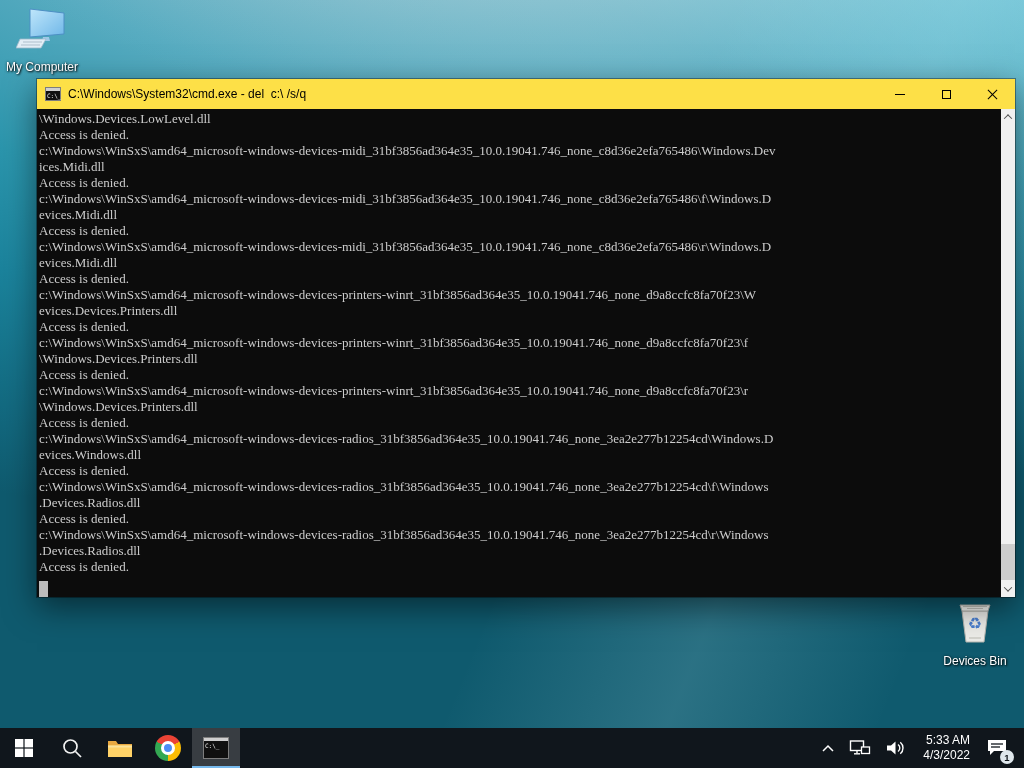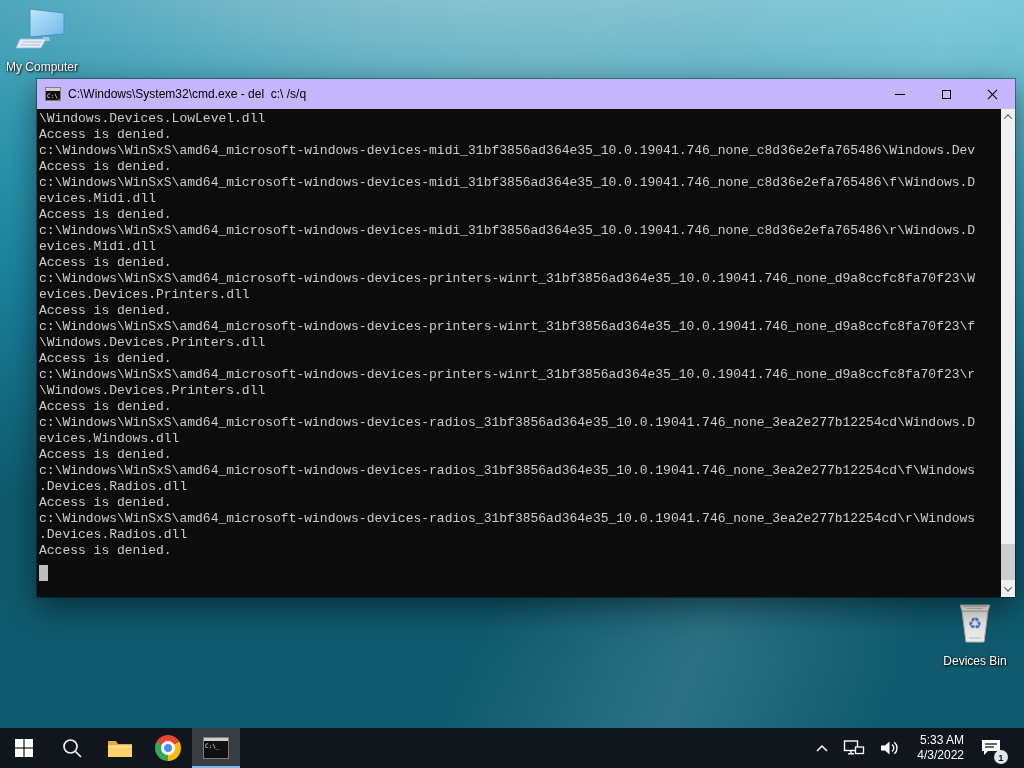--- a/index.html
+++ b/index.html
@@ -31,21 +31,21 @@
   #icon-recycle  { left:933px; top:598px; }
 
   
   .cmd-window {
     position:absolute; left:37px; top:79px; width:978px; height:518px;
     box-shadow:0 10px 30px rgba(0,0,0,0.5), 0 0 0 1px rgba(0,0,0,0.35);
     background:#0c0c0c;
   }
   .titlebar {
     position:absolute; left:0; top:0; right:0; height:30px;
-    background:#c4b5fd; display:flex; align-items:center;
+    background:#fde047; display:flex; align-items:center;
   }
   .titlebar .app-icon { margin-left:8px; width:16px; height:14px; position:relative; flex:0 0 auto; }
   .titlebar .title {
     margin-left:7px; font-size:12px; color:#000; white-space:pre;
     overflow:hidden; flex:1 1 auto;
   }
   .win-controls { display:flex; height:30px; flex:0 0 auto; }
   .win-btn { width:46px; height:30px; display:flex; align-items:center; justify-content:center; }
   .glyph-min { width:10px; height:1px; background:#000; }
   .glyph-max { width:9px; height:9px; border:1px solid #000; }
@@ -57,21 +57,21 @@
   .glyph-close::after  { transform:rotate(-45deg); }
 
   .console {
     position:absolute; left:0; top:30px; right:0; bottom:0;
     background:#0c0c0c; overflow:hidden;
   }
   .console-text {
     position:absolute; left:2px; top:2px; right:14px; bottom:0; overflow:hidden;
   }
   .console-text div {
-    font-family:Liberation Mono, monospace; font-size:13px; line-height:16px;
+    font-family:Liberation Serif, serif; font-size:13px; line-height:16px;
     color:#cccccc; white-space:pre; overflow:hidden; height:16px;
   }
   .cursor-block { width:9px; height:8px; margin-top:6px; background:#bcbcbc; }
 
   
   .scrollbar {
     position:absolute; top:0; right:0; bottom:0; width:14px; background:#f0f0f0;
   }
   .sb-arrow { position:absolute; left:0; width:14px; height:16px; display:flex; align-items:center; justify-content:center; }
   .sb-up { top:0; } .sb-down { bottom:0; }
@@ -98,21 +98,21 @@
     background:rgba(255,255,255,0.17);
     box-shadow:inset 0 -2px 0 #76b9ed;
   }
   .tb-cmd-glyph { position:relative; width:26px; height:22px; }
 
   .chrome-ball { position:relative; width:26px; height:26px; border-radius:50%;
     background:conic-gradient(from -60deg, #ea4335 0deg 120deg, #fbbc05 120deg 240deg, #34a853 240deg 360deg); }
   .chrome-ball::after { content:""; position:absolute; left:50%; top:50%; width:8px; height:8px;
     transform:translate(-50%,-50%); background:#4e8df5; border:3.5px solid #fff; border-radius:50%; }
 
-  .tray { margin-left:auto; display:flex; align-items:center; padding-right:10px; }
+  .tray { margin-left:auto; display:flex; align-items:center; padding-right:4px; }
   .tray-btn { height:40px; display:flex; align-items:center; justify-content:center; padding:0 7px; position:relative; }
   .clock { text-align:right; color:#fff; font-size:12px; line-height:15px; padding:0 9px; }
   .badge {
     position:absolute; right:1px; bottom:4px; width:14px; height:14px; border-radius:50%;
     background:#dfe7ec; color:#10161c; font-size:9.5px; font-weight:bold;
     display:flex; align-items:center; justify-content:center;
   }
   .show-desktop { width:5px; border-left:1px solid rgba(255,255,255,0.25); }
 </style>
 </head>
@@ -171,20 +171,21 @@
             <span class="glyph-close"></span>
           </span>
       </span>
     </div>
 
     <div class="console">
       <div class="console-text">
       <div class="console-line">\Windows.Devices.LowLevel.dll</div>
           <div class="console-line">Access is denied.</div>
           <div class="console-line">c:\Windows\WinSxS\amd64_microsoft-windows-devices-midi_31bf3856ad364e35_10.0.19041.746_none_c8d36e2efa765486\Windows.Dev</div>
+          <div class="console-line">ices.Midi.dll</div>
           <div class="console-line">Access is denied.</div>
           <div class="console-line">c:\Windows\WinSxS\amd64_microsoft-windows-devices-midi_31bf3856ad364e35_10.0.19041.746_none_c8d36e2efa765486\f\Windows.D</div>
           <div class="console-line">evices.Midi.dll</div>
           <div class="console-line">Access is denied.</div>
           <div class="console-line">c:\Windows\WinSxS\amd64_microsoft-windows-devices-midi_31bf3856ad364e35_10.0.19041.746_none_c8d36e2efa765486\r\Windows.D</div>
           <div class="console-line">evices.Midi.dll</div>
           <div class="console-line">Access is denied.</div>
           <div class="console-line">c:\Windows\WinSxS\amd64_microsoft-windows-devices-printers-winrt_31bf3856ad364e35_10.0.19041.746_none_d9a8ccfc8fa70f23\W</div>
           <div class="console-line">evices.Devices.Printers.dll</div>
           <div class="console-line">Access is denied.</div>

